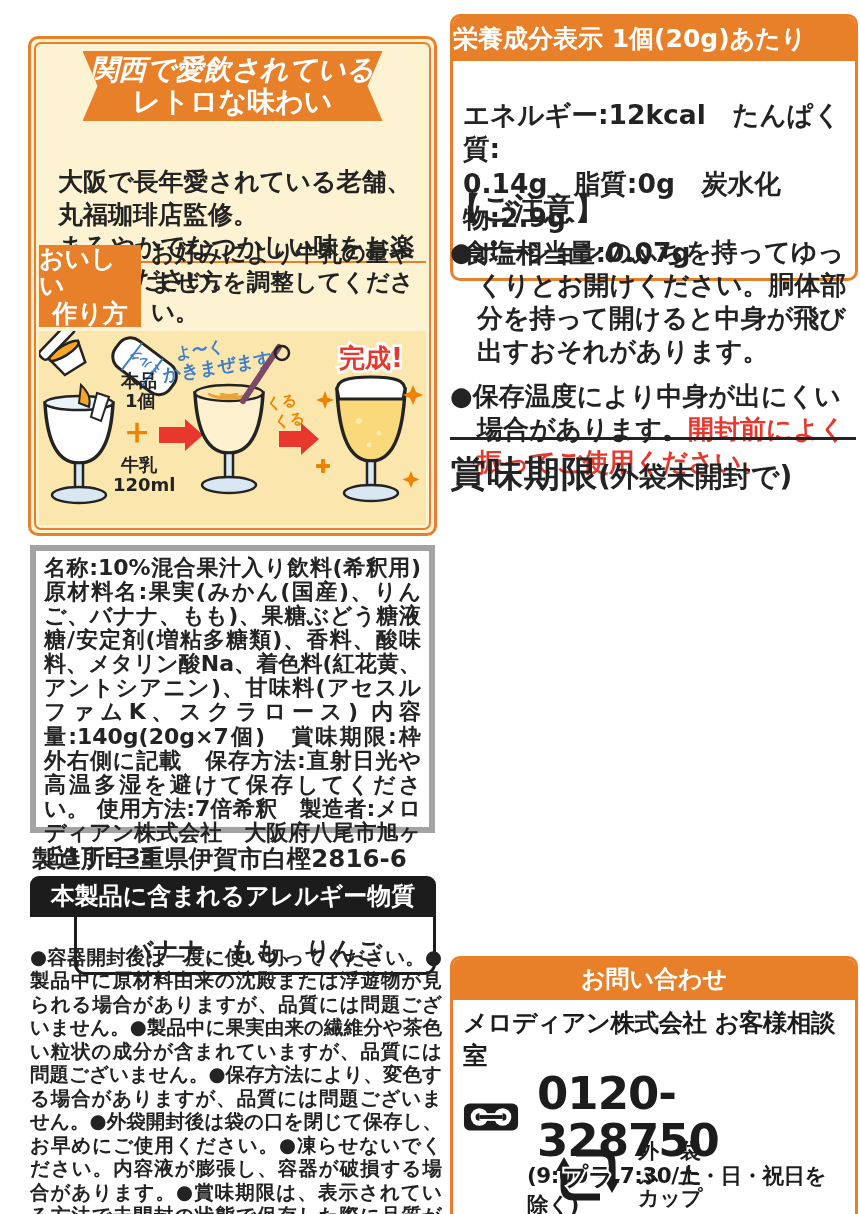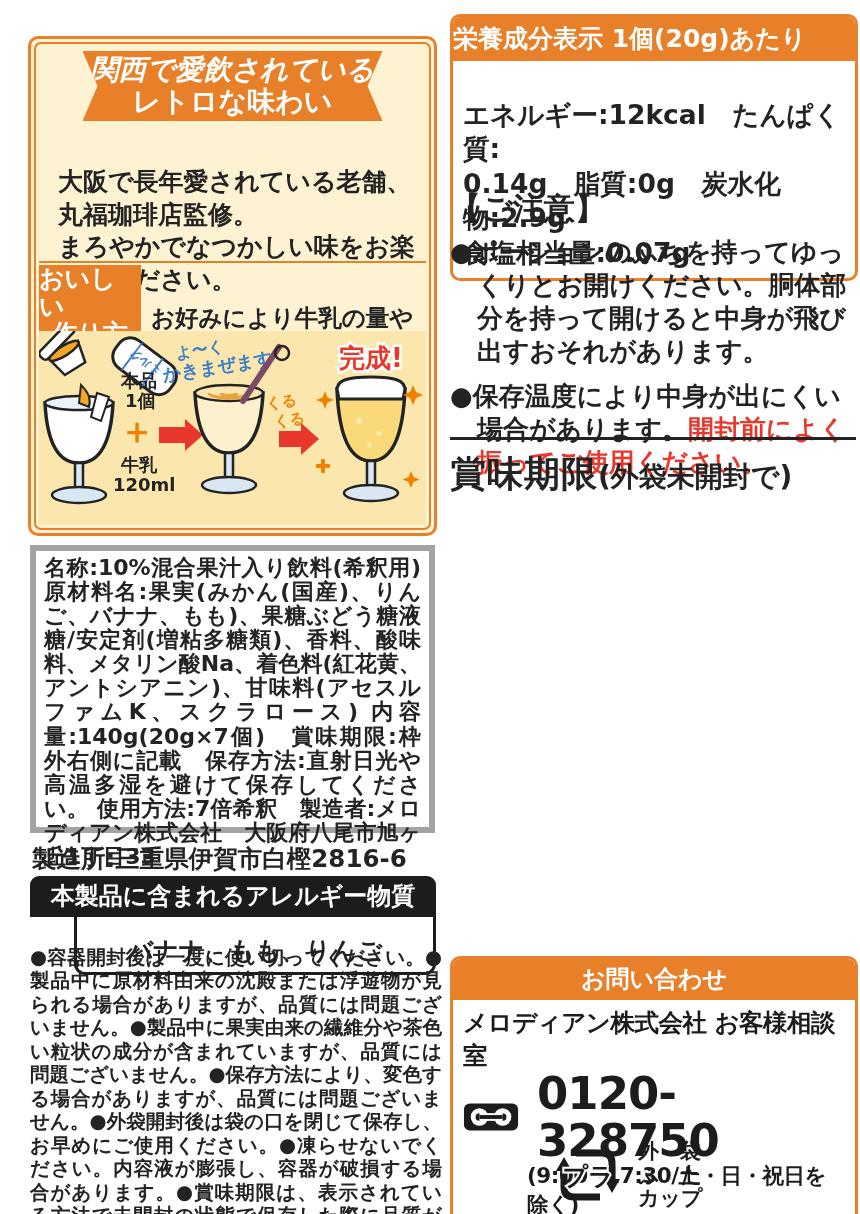--- a/index.html
+++ b/index.html
@@ -15,21 +15,21 @@
   .promo{left:28px;top:36px;width:403px;height:494px;background:#fdf2d2;
     border:3px solid #e8802a;border-radius:10px;}
   .promo-inner{position:absolute;inset:3px;border:2px solid #e8802a;border-radius:7px;pointer-events:none;}
   .ribbon{position:absolute;left:50%;transform:translateX(-50%);top:12px;width:300px;height:70px;
     background:#e8802a;color:#fff;display:flex;flex-direction:column;justify-content:center;align-items:center;
     clip-path:polygon(0 0,100% 0,95% 50%,100% 100%,0 100%,5% 50%);text-align:center;}
   .ribbon .l1{font-size:28px;line-height:1.15;font-style:italic;}
   .ribbon .l2{font-size:28px;line-height:1.15;}
   .promo-desc{position:absolute;left:27px;top:94px;width:365px;font-size:25px;line-height:1.3;color:#232323;}
   .promo-divider{position:absolute;left:8px;right:8px;top:222px;height:2px;background:#e8802a;}
-  .recipe-row{position:absolute;left:8px;top:226px;right:8px;height:62px;display:flex;align-items:flex-start;}
+  .recipe-row{position:absolute;left:8px;top:226px;right:8px;height:62px;display:flex;align-items:flex-end;}
   .recipe-badge{width:102px;background:#e8802a;color:#fff;display:flex;flex-direction:column;
     justify-content:center;align-items:center;font-size:25px;line-height:1.1;flex:none;}
   .recipe-text{padding:6px 0 0 10px;font-size:23.5px;line-height:1.25;}
   .illust-wrap{position:absolute;left:8px;right:8px;top:292px;bottom:8px;background:#fbe7ae;overflow:hidden;}
 
   
   .nutrition{left:450px;top:14px;width:402px;border:3px solid #e8802a;border-radius:10px;background:#fff;overflow:hidden;}
   .nutrition-header{background:#e8802a;color:#fff;text-align:left;font-size:25px;padding:5px 0 6px;}
   .nutrition-body{padding:4px 10px 8px;font-size:26.5px;line-height:1.3;color:#232323;}
 

